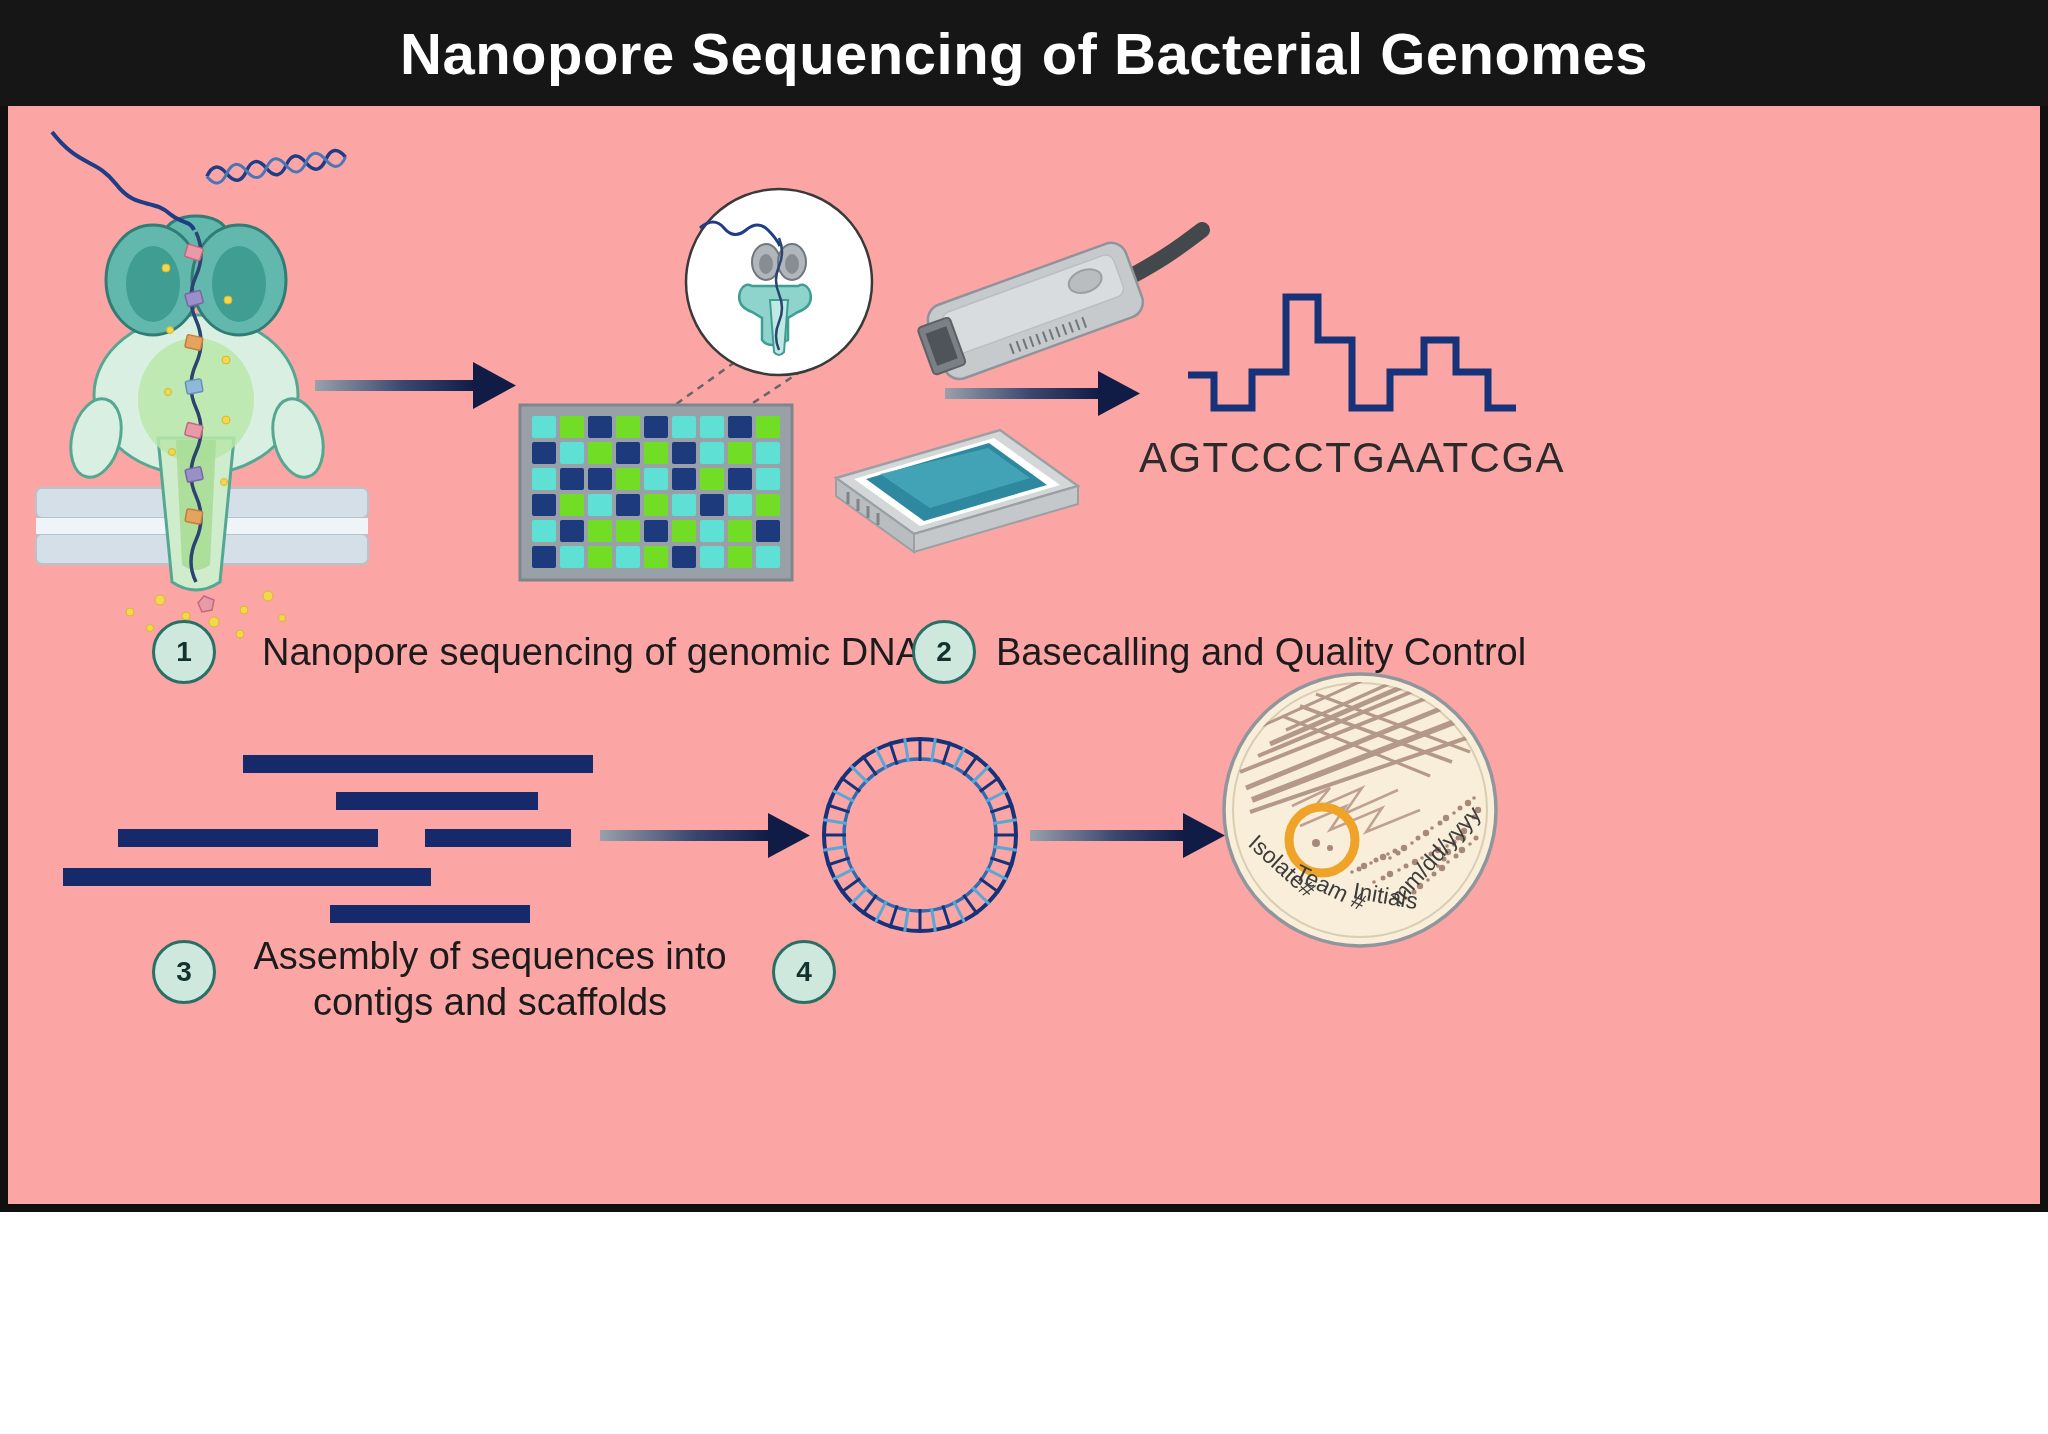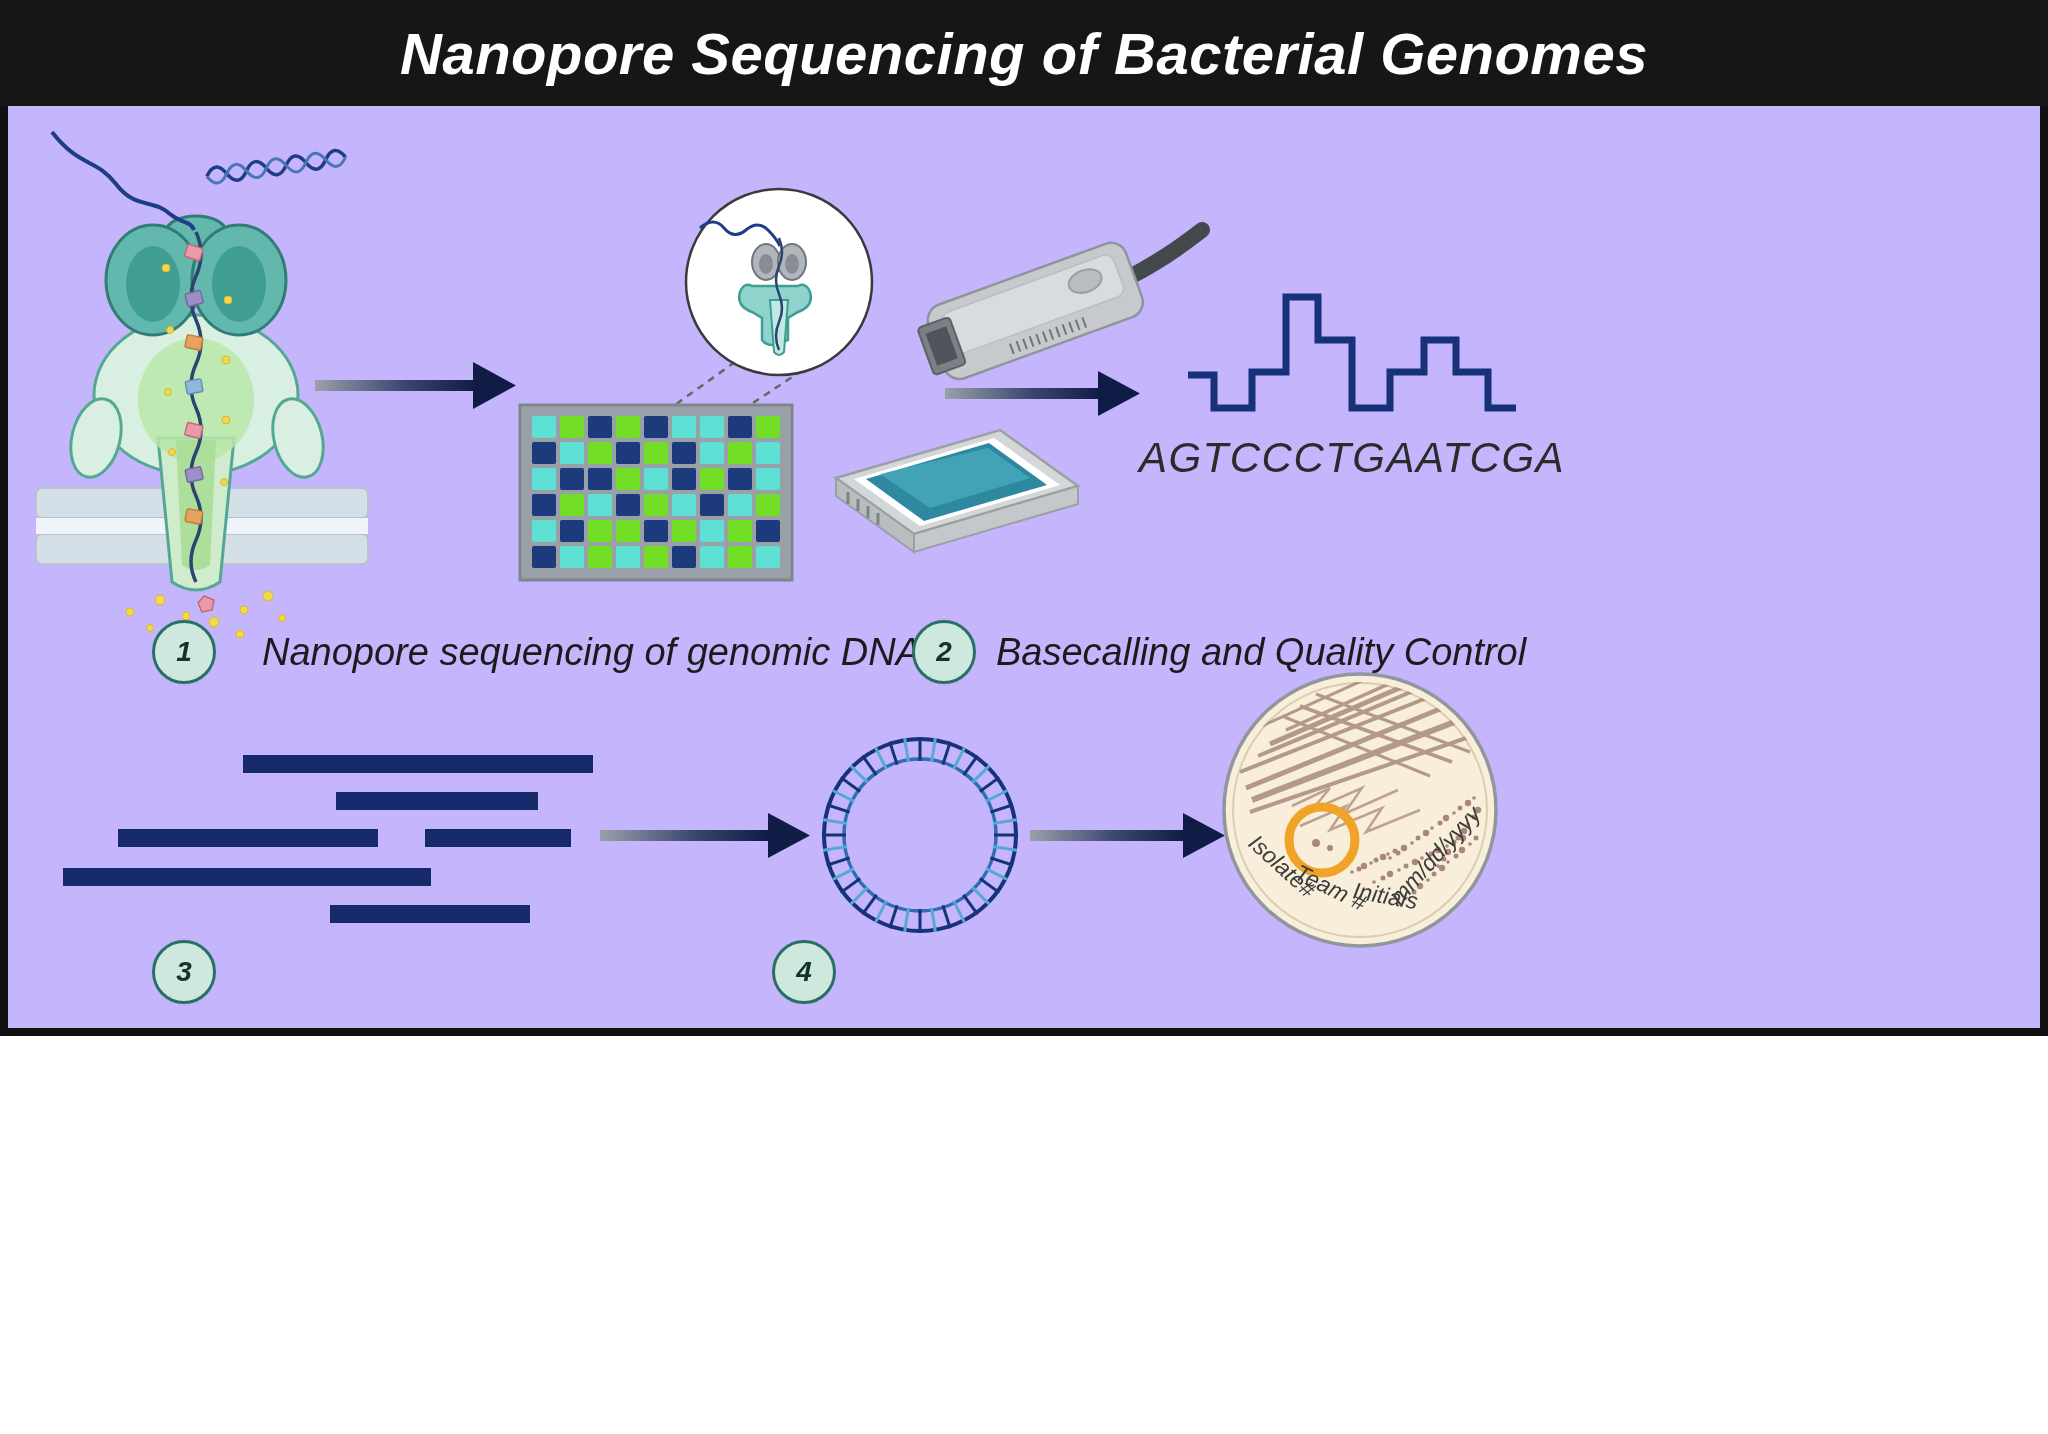--- a/index.html
+++ b/index.html
@@ -1,19 +1,19 @@
 <!DOCTYPE html>
 <html><head>
 <meta charset="utf-8">
 <style>
   html,body{margin:0;padding:0;background:#ffffff;}
   .page{
-    position:relative;width:2048px;height:1036px;background:#c4b5fd;
+    position:relative;width:2048px;height:1212px;background:#fca5a5;
     box-shadow:inset 0 0 0 8px #101010;
-    font-family:"Liberation Sans",sans-serif;overflow:hidden;font-style:italic;
+    font-family:"Liberation Sans",sans-serif;overflow:hidden;
   }
   .header{
     position:absolute;left:0;top:0;width:2048px;height:106px;background:#161616;
     display:flex;align-items:center;justify-content:center;
   }
   .header h1{color:#ffffff;font-size:58px;font-weight:700;margin:0;letter-spacing:.5px;}
   .art{position:absolute;left:0;top:0;width:2048px;height:1434px;}
   .badge{
     position:absolute;width:64px;height:64px;border-radius:50%;
     background:#cfe8de;border:3px solid #2a6f66;box-sizing:border-box;
@@ -392,18 +392,19 @@
   <div class="caption" style="left:262px;top:620px">Nanopore sequencing of genomic DNA</div>
 
   <div class="badge" style="left:912px;top:620px">
     <span>2</span>
   </div>
   <div class="caption" style="left:996px;top:620px">Basecalling and Quality Control</div>
 
   <div class="badge" style="left:152px;top:940px">
     <span>3</span>
   </div>
+  <div class="caption wrap" style="left:240px;top:924px;width:500px">Assembly of sequences into contigs and scaffolds</div>
 
   <div class="badge" style="left:772px;top:940px">
     <span>4</span>
   </div>
 
 </div>
 
 </body></html>

